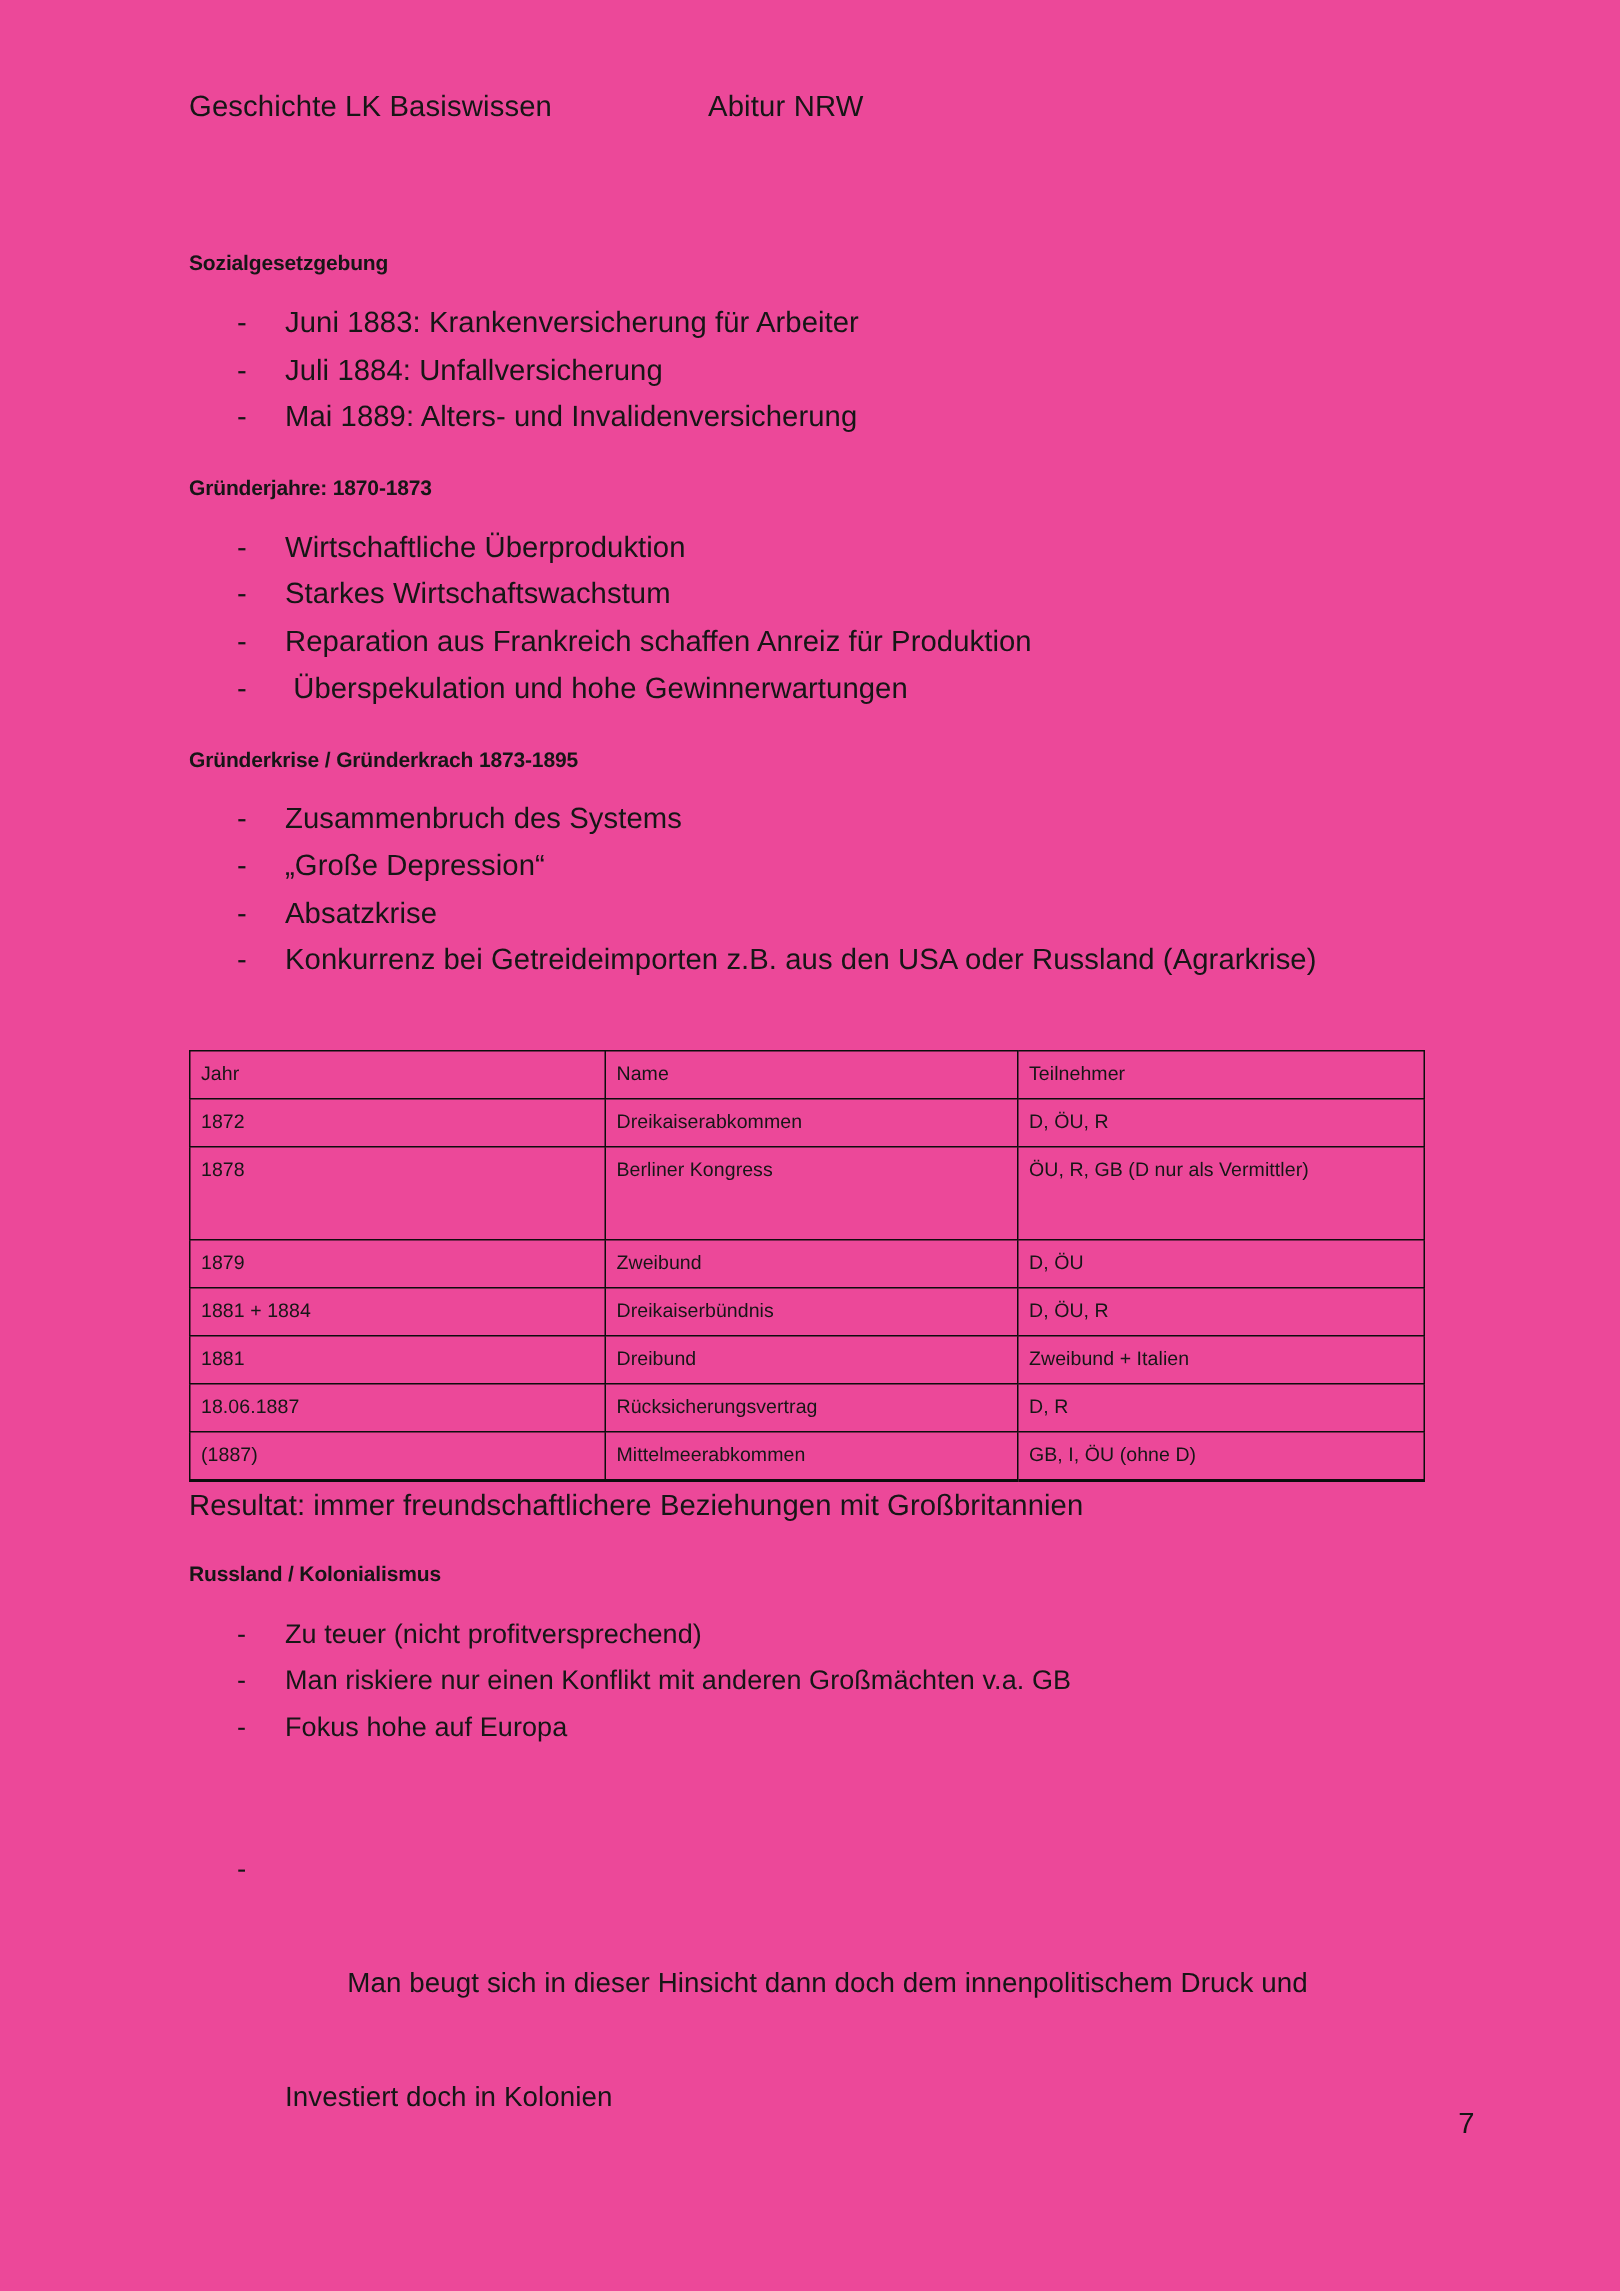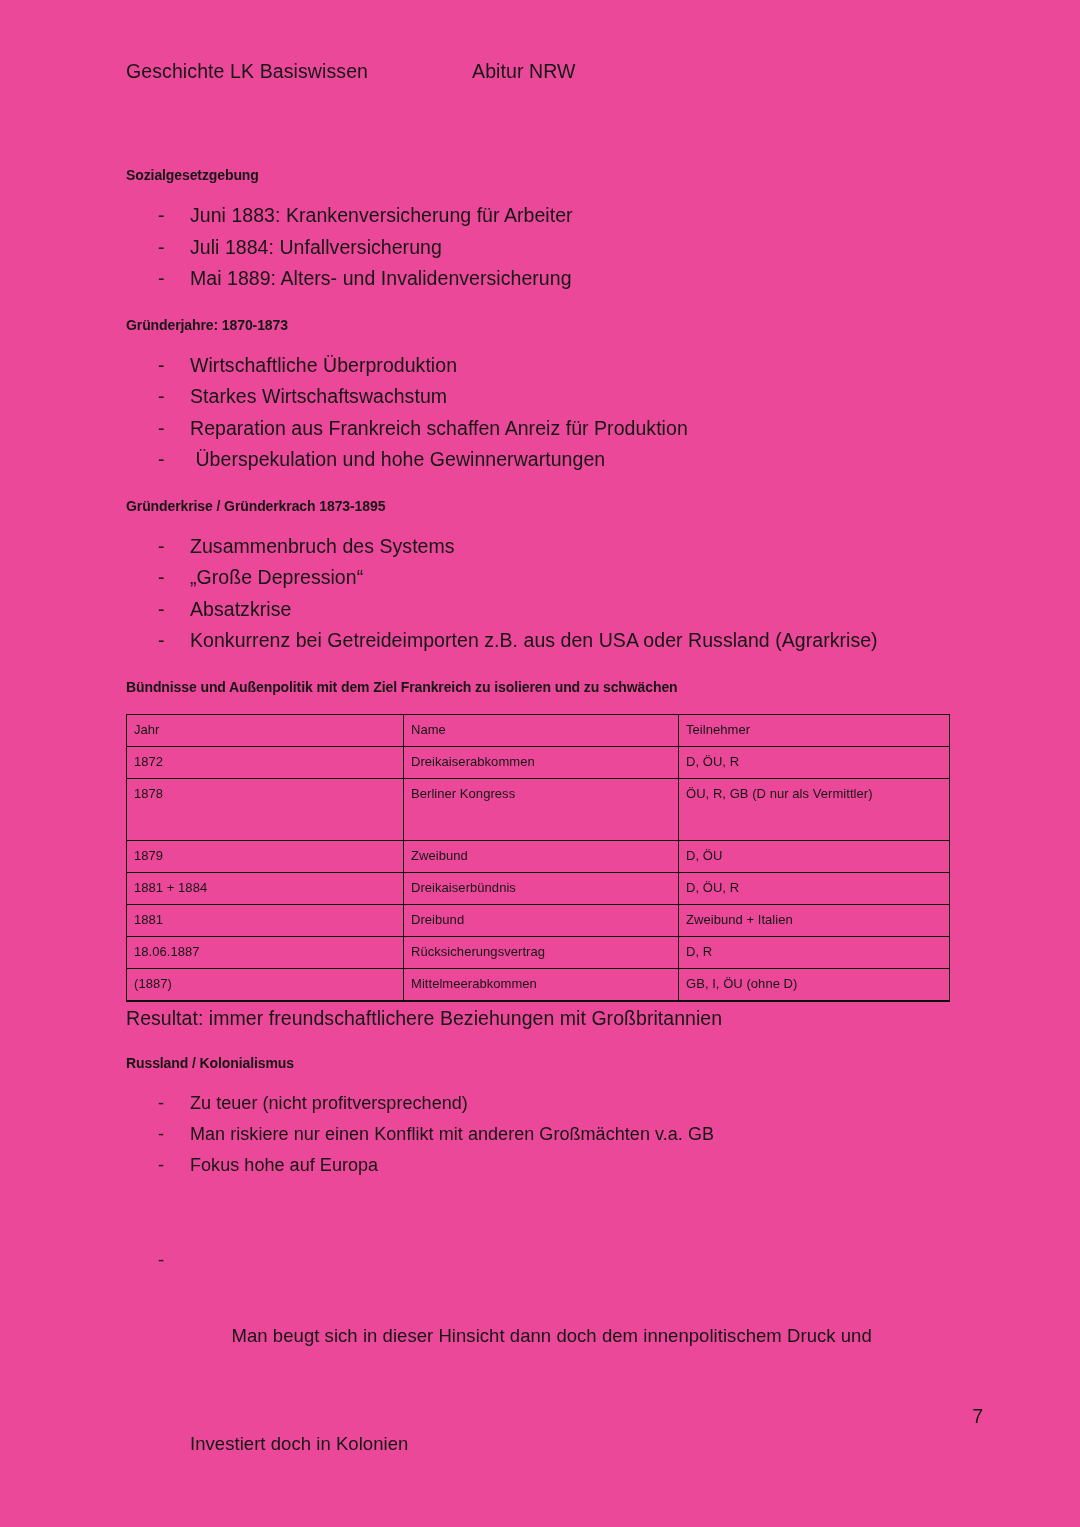--- a/index.html
+++ b/index.html
@@ -114,21 +114,20 @@
   .bullets.small li {
     font-size: 18px;
     line-height: 31px;
   }
   .bullets.wide li {
     font-size: 18.5px;
     line-height: 38px;
   }
   .bullets.wide li .cont {
     display: block;
-    margin-top: 32px;
   }
 
   .spacer-tall { height: 60px; }
 
   
   .page-number {
     position: absolute;
     right: 97px;
     top: 1405px;
     font-size: 19.5px;
@@ -168,21 +167,20 @@
     <h2 class="section-head">Gründerkrise / Gründerkrach 1873-1895</h2>
     <div class="gap-after-head"></div>
     <ul class="bullets">
       <li><span class="dash">-</span><span>Zusammenbruch des Systems</span></li>
       <li><span class="dash">-</span><span>„Große Depression“</span></li>
       <li><span class="dash">-</span><span>Absatzkrise</span></li>
       <li><span class="dash">-</span><span>Konkurrenz bei Getreideimporten z.B. aus den USA oder Russland (Agrarkrise)</span></li>
     </ul>
     <div class="gap-after-list"></div>
 
-    <h2 class="section-head">Bündnisse und Außenpolitik mit dem Ziel Frankreich zu isolieren und zu schwächen</h2>
     <div style="height:20px"></div>
 
     <table class="alliance-table">
       <colgroup>
           <col class="c1">
           <col class="c2">
           <col class="c3">
         </colgroup>
       <tbody>
         <tr>

